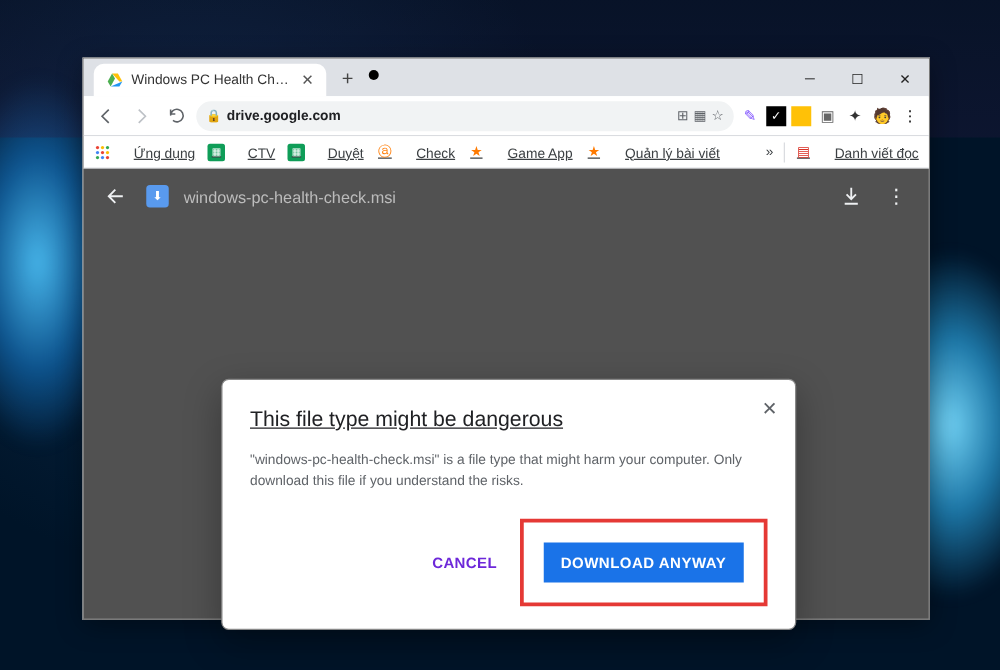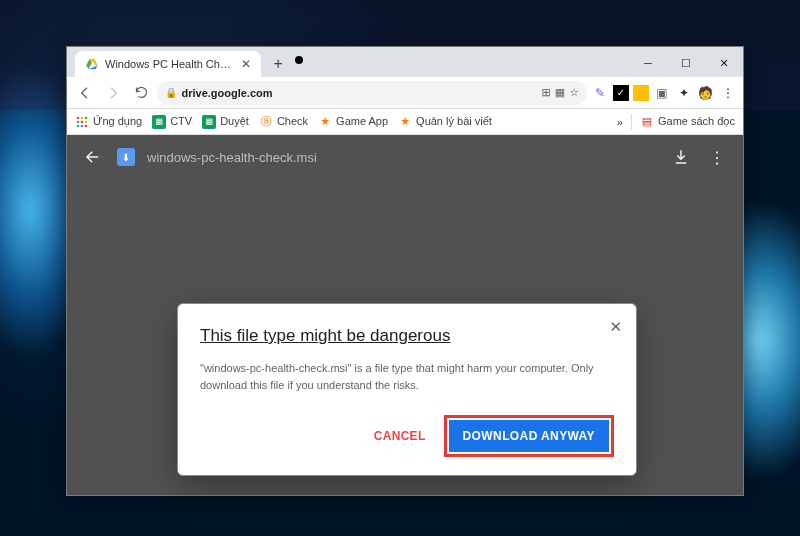--- a/index.html
+++ b/index.html
@@ -41,21 +41,21 @@
   .tbtn { width:24px;height:24px;display:flex;align-items:center;justify-content:center;color:#5f6368;}
   .urlbar { flex:1; height:24px; background:#f1f3f4; border-radius:12px; display:flex;align-items:center;
     padding:0 8px; font-size:11px; color:#5f6368; gap:4px; overflow:hidden;}
   .urlbar .lock{font-size:10px;}
   .urlbar .site{color:#202124; white-space:nowrap;font-weight:bold;}
   .urlbar .path{color:#80868b; white-space:nowrap; overflow:hidden; text-overflow:ellipsis;}
   .ext-icons { display:flex; gap:4px; align-items:center; }
   .ext { width:18px;height:18px; display:flex;align-items:center;justify-content:center;font-size:12px;}
   .bookbar { height:26px; background:#fff; border-bottom:1px solid #dadce0;
     display:flex; align-items:center; padding:0 8px; font-size:11px; color:#3c4043; gap:10px;}
-  .bk { display:flex;align-items:flex-start; gap:4px;}
+  .bk { display:flex;align-items:flex-end; gap:18px;text-decoration:underline;}
   .bk .ico{width:14px;height:14px;display:inline-flex;align-items:center;justify-content:center;}
   .bookbar .right { margin-left:auto; display:flex; align-items:center; gap:8px;}
   .divider { width:1px; height:16px; background:#dadce0;}
   
   .viewer { flex:1; background:#0f0f0f; position:relative; color:#e8eaed;}
   .viewer-top { height:44px; display:flex; align-items:center; padding:0 14px; gap:12px;}
   .vbtn { width:24px;height:24px;display:flex;align-items:center;justify-content:center;color:#e8eaed;}
   .ftype { width:18px;height:18px;background:#1a73e8;border-radius:3px;
     display:flex;align-items:center;justify-content:center;color:#fff;font-size:10px;}
   .fname { font-size:13px; color:#a3a3a3; }
@@ -64,22 +64,22 @@
   .viewer-top .spacer{flex:1;}
   
   .overlay { position:absolute; inset:0; background:rgba(255,255,255,.28);}
   .dialog { position:absolute; left:110px; top:168px; width:460px;
     background:#fff; border:1px solid #888; border-radius:6px; padding:22px 22px 18px;
     box-shadow:0 10px 30px rgba(0,0,0,.3);}
   .dialog h2 { font-size:17px; font-weight:400; color:#202124; margin-bottom:14px;text-decoration:underline;}
   .dialog .close-x { position:absolute; right:14px; top:14px; color:#5f6368; font-size:15px; cursor:pointer;}
   .dialog p { font-size:11px; color:#5f6368; line-height:1.5; margin-bottom:22px; padding-right:18px;}
   .actions { display:flex; justify-content:flex-end; gap:14px; align-items:center;}
-  .btn-cancel { font-size:12px; font-weight:700; color:#ef4444; letter-spacing:.3px; cursor:pointer; padding:8px 4px;}
-  .btn-primary-wrap { border:3px solid #e53935; padding:2px;}
+  .btn-cancel { font-size:12px; font-weight:700; color:#6d28d9; letter-spacing:.3px; cursor:pointer; padding:8px 4px;}
+  .btn-primary-wrap { border:3px solid #e53935; padding:16px;}
   .btn-primary { background:#1a73e8; color:#fff; font-size:12px; font-weight:700; letter-spacing:.4px;
     padding:9px 14px; border:none; cursor:pointer;}
   svg { display:block; }
 </style>
 </head>
 <body>
 
 <div class="bg-glow-1"></div>
 <div class="bg-glow-2"></div>
 <div class="bg-dark"></div>
@@ -176,21 +176,21 @@
       </div>
     <div class="bk">
         <span class="ico" style="color:#ff7a00">★</span>
         <span>Quản lý bài viết</span>
       </div>
     <div class="right">
       <span>»</span>
       <div class="divider"></div>
       <div class="bk">
         <span class="ico" style="color:#d93025">▤</span>
-        <span>Game sách đọc</span>
+        <span>Danh viết đọc</span>
       </div>
     </div>
   </div>
 
   <div class="viewer">
     <div class="viewer-top">
       <div class="vbtn">
         <svg width="18" height="18" viewBox="0 0 24 24">
             <path d="M19 12H5m6-7l-7 7 7 7" stroke="#e8eaed" stroke-width="2" fill="none"></path>
           </svg>

